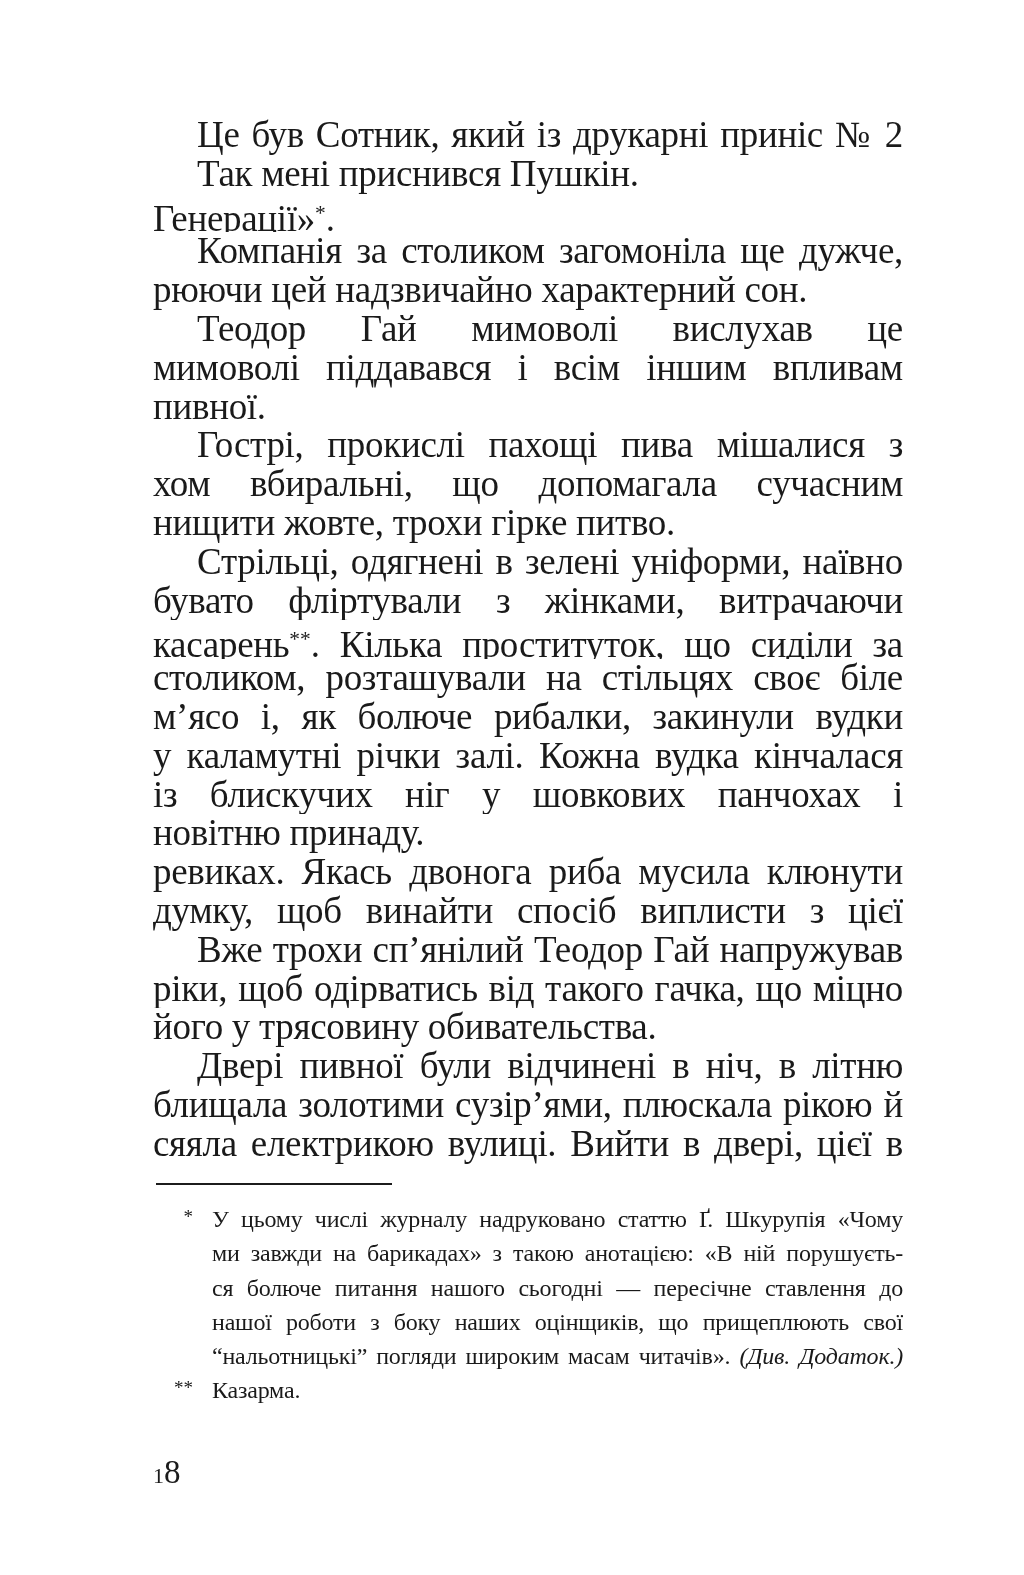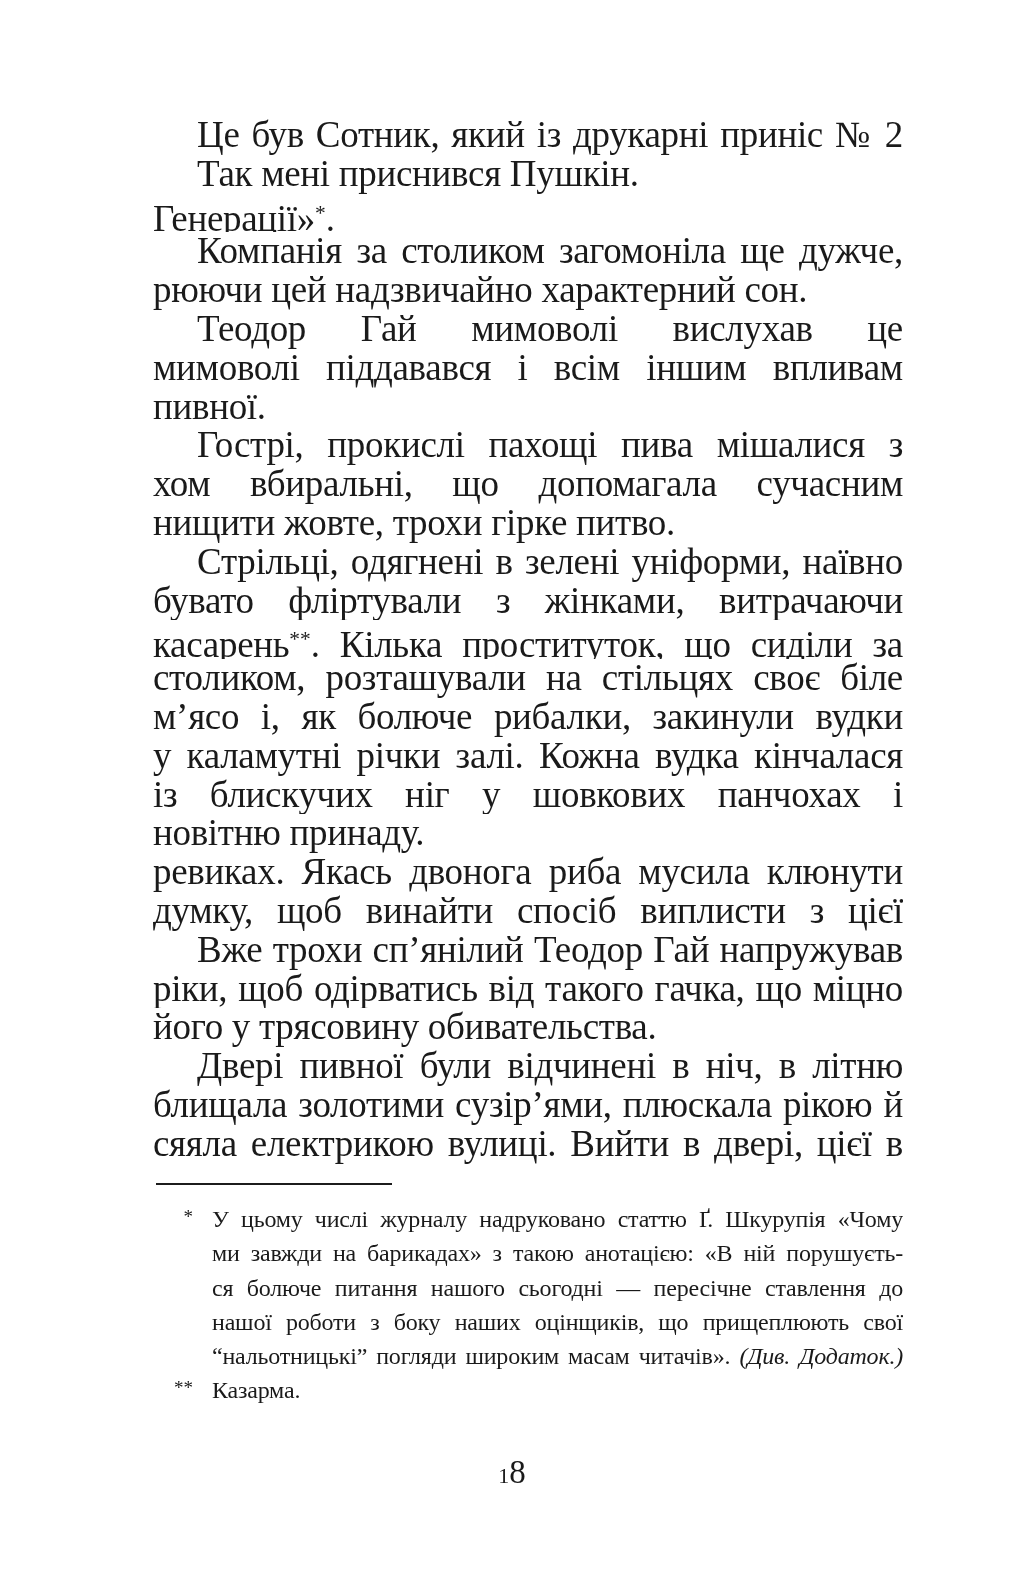--- a/index.html
+++ b/index.html
@@ -37,22 +37,22 @@
     font-size:24px; letter-spacing:-0.2px;
   }
   .fn-item { position:relative; padding-left:59px; }
   .fn-line { height:34.3px; line-height:34.3px; overflow:hidden; }
   .fn-marker {
     position:absolute; left:0; top:0; width:40px;
     text-align:right; font-size:19px; line-height:30px;
     letter-spacing:0;
   }
   .page-number {
-    position:absolute; left:137px; top:1452px; width:750px;
-    text-align:center; line-height:40px;
+    position:absolute; left:153px; top:1452px; width:750px;
+    line-height:40px;
   }
   .d-reg { font-size:33px; }
   .d-old { font-size:22px; }
 </style>
 </head>
 <body>
 
 <div class="page">
   <div class="body-text" id="body-text">
       <div class="line jl indent"><span>Це був Сотник, який із друкарні приніс № 2 «Нової</span></div>

